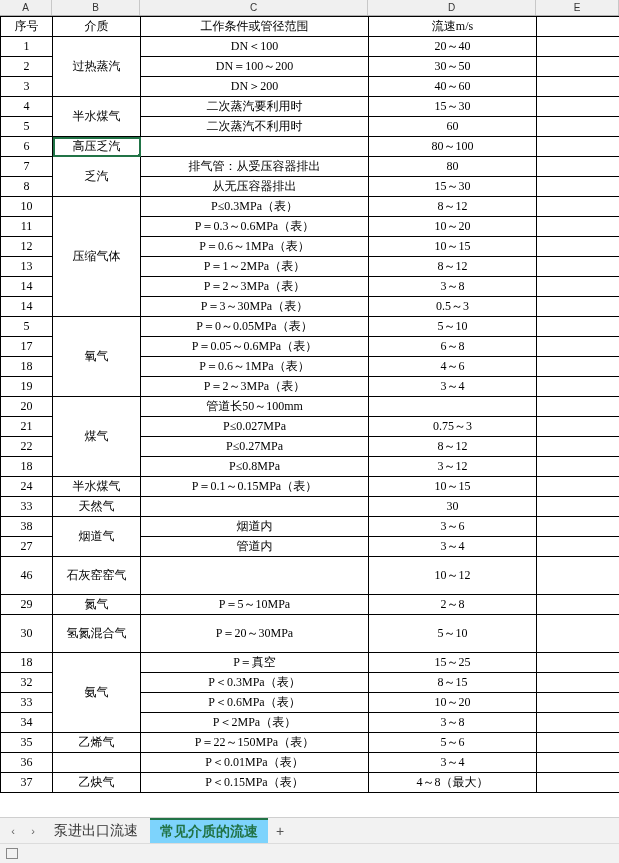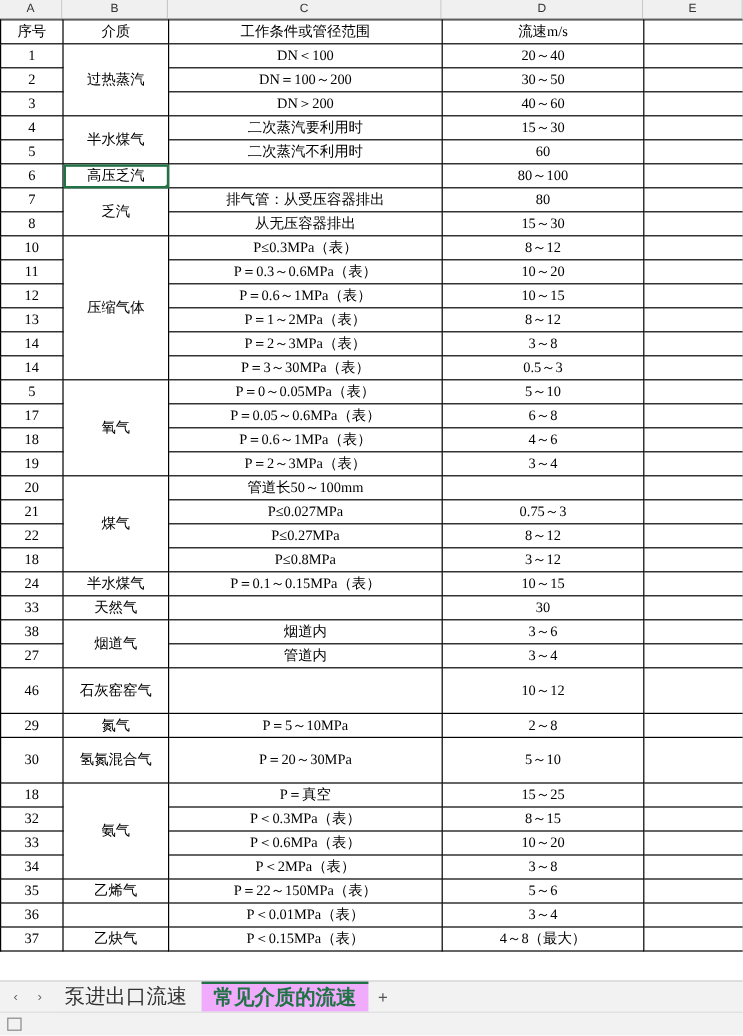--- a/index.html
+++ b/index.html
@@ -93,27 +93,27 @@
   }
   .navbtn {
     width: 18px; height: 20px;
     display: flex; align-items: center; justify-content: center;
     color: #666; font-size: 11px;
   }
   .tab {
     height: 24px;
     padding: 0 10px;
     display: flex; align-items: center;
-    font-size: 17px;
+    font-size: 14px;
     color: #333;
     background: #f2f2f2;
     border: none;
   }
   .tab.active {
-    background: #f0abfc;
+    background: #7dd3fc;
     color: #217346;
     font-weight: bold;
     border-top: 2px solid #217346;
     height: 26px;
   }
   .addtab {
     width: 20px; height: 20px;
     display: flex; align-items: center; justify-content: center;
     color: #555; font-size: 14px;
   }

